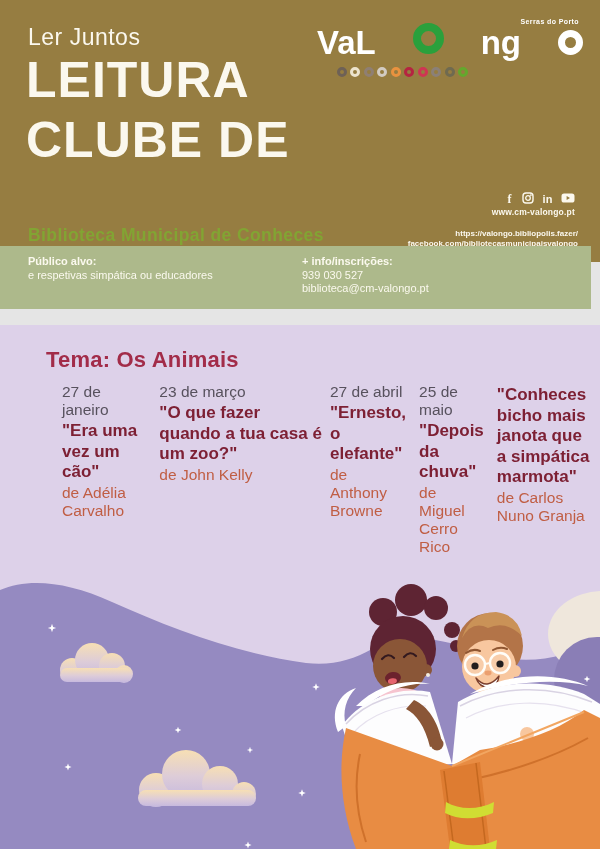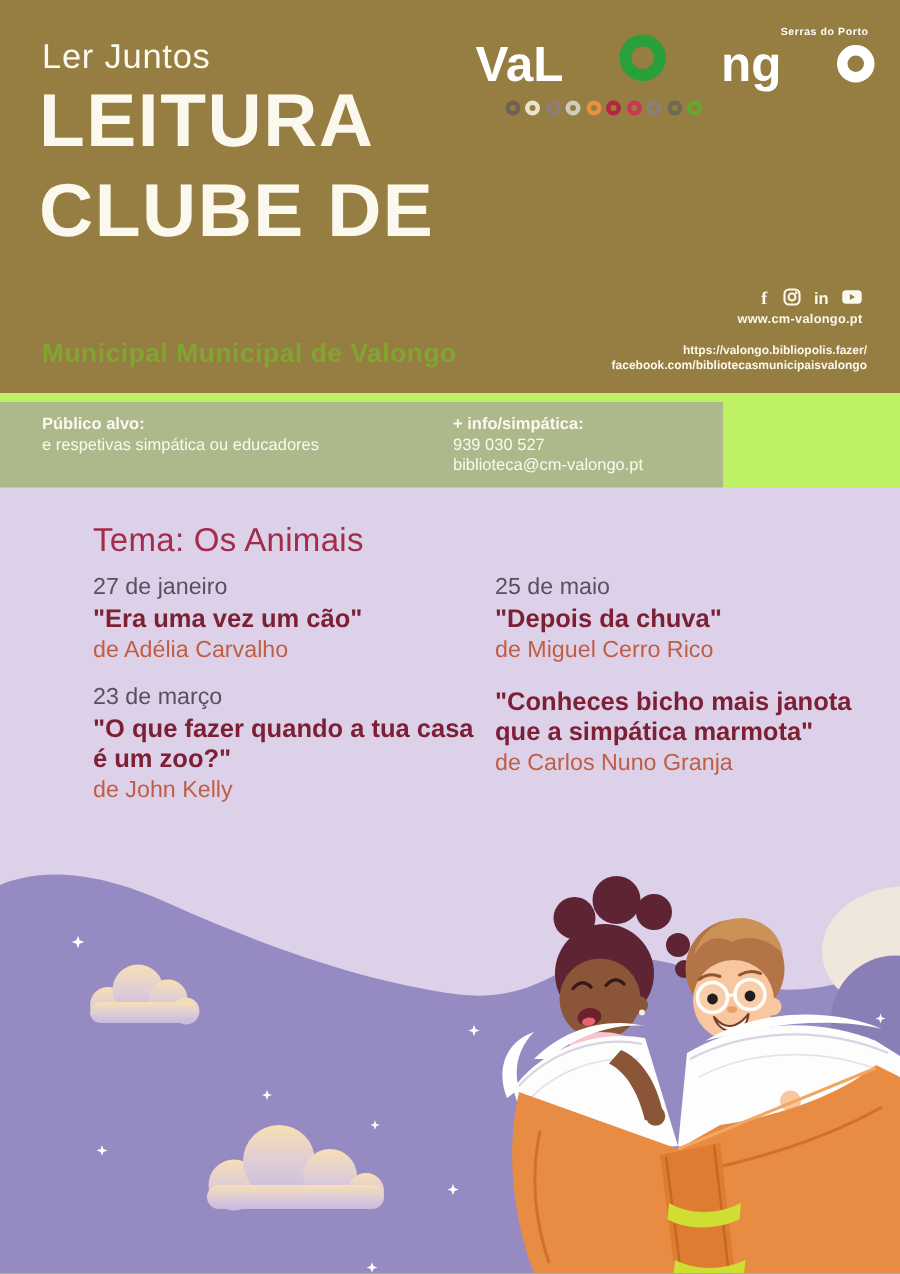--- a/index.html
+++ b/index.html
@@ -1,18 +1,18 @@
 <!DOCTYPE html>
 <html><head>
 <meta charset="utf-8">
 <style>
   html,body{margin:0;padding:0;background:#888;}
   .poster{
     position:relative;width:600px;height:849px;overflow:hidden;
-    font-family:"Liberation Sans",sans-serif;background:#bef264;margin:0 auto;
+    font-family:"Liberation Sans",sans-serif;background:#e5e5e5;margin:0 auto;
   }
   
   .top{position:absolute;left:0;top:0;width:600px;height:262px;background:#967d41;}
   .kicker{position:absolute;left:28px;top:24px;font-size:23px;color:#fbf8ee;letter-spacing:.5px;}
   .title{position:absolute;left:26px;top:50px;font-size:50px;line-height:60px;font-weight:700;color:#fbf8ee;letter-spacing:1px;}
   .org{position:absolute;left:28px;top:225px;font-size:17.5px;font-weight:700;color:#82a433;letter-spacing:.4px;}
   
   .logo{position:absolute;right:17px;top:18px;color:#fff;}
   .logo-tagline{display:block;text-align:right;font-size:7px;font-weight:700;letter-spacing:.4px;padding-right:4px;margin-bottom:1px;}
   .logo-name{display:flex;align-items:flex-start;font-size:33px;font-weight:700;line-height:34px;gap:36px;}
@@ -21,29 +21,29 @@
   .ring-white{width:11px;height:11px;border:7px solid #ffffff;margin:4px 0 0 1px;}
   .logo-dots{display:flex;gap:3.5px;margin:7px 0 0 20px;}
   .dot{width:4px;height:4px;border:3px solid #888;border-radius:50%;}
   
   .social{position:absolute;right:25px;top:192px;display:flex;flex-direction:column;align-items:flex-end;gap:3px;color:#fbf8ee;}
   .social-icons{display:flex;gap:7px;align-items:center;}
   .social-icons svg{display:block;}
   .website{font-size:8.5px;font-weight:700;letter-spacing:.2px;}
   .links{position:absolute;right:22px;top:229px;text-align:right;font-size:8px;line-height:9.5px;font-weight:600;color:#fbf8ee;}
   
-  .band{position:absolute;left:0;top:268px;width:482px;height:63px;background:#adb98b;color:#fbf9ee;}
+  .band{position:absolute;left:0;top:246px;width:591px;height:63px;background:#adb98b;color:#fbf9ee;}
   .band-block{position:absolute;top:9px;font-size:11px;line-height:13.5px;}
   .band-audience{left:28px;}
   .band-info{left:302px;}
   .band-label{font-weight:700;}
   
   .main{position:absolute;left:0;top:325px;width:600px;height:524px;background:#ddd1e9;}
-  .theme{position:absolute;left:62px;top:347px;font-size:22px;font-weight:400;color:#a22c49;letter-spacing:.2px;}
-  .events-col{position:absolute;top:383px;width:262px;display:flex;flex-direction:column;gap:13px;}
+  .theme{position:absolute;left:46px;top:347px;font-size:22px;font-weight:700;color:#a22c49;letter-spacing:.2px;}
+  .events-col{position:absolute;top:383px;width:262px;display:flex;flex-direction:row;gap:13px;}
   .col-left{left:62px;}
   .col-right{left:330px;}
   .event-date{font-size:15.5px;color:#57515d;}
   .event-title{font-size:17px;font-weight:700;color:#7d2034;line-height:20.5px;margin:2px 0 1px 0;}
   .event-author{font-size:15.5px;font-weight:500;color:#c05e44;}
   
   .illustration{position:absolute;left:0;top:554px;width:600px;height:295px;}
 </style>
 </head>
 <body>
@@ -98,30 +98,30 @@
           </svg>
       </div>
       <div class="website">www.cm-valongo.pt</div>
     </div>
 
     <div class="links">
       <div>https://valongo.bibliopolis.fazer/</div>
       <div>facebook.com/bibliotecasmunicipaisvalongo</div>
     </div>
 
-    <div class="org">Municipal Municipal de Valongo</div>
+    <div class="org">Biblioteca Municipal de Conheces</div>
   </div>
 
   <div class="band">
     <div class="band-block band-audience">
       <div class="band-label">Público alvo:</div>
       <div>e respetivas simpática ou educadores</div>
     </div>
     <div class="band-block band-info">
-      <div class="band-label">+ info/simpática:</div>
+      <div class="band-label">+ info/inscrições:</div>
       <div>939 030 527</div>
       <div>biblioteca@cm-valongo.pt</div>
     </div>
   </div>
 
   <div class="main"></div>
   <div class="theme">Tema: Os Animais</div>
   <div class="events-col col-left" id="col1">
     <div class="event">
       <div class="event-date">27 de janeiro</div>
@@ -130,20 +130,25 @@
     </div>
 
 
     <div class="event">
       <div class="event-date">23 de março</div>
       <div class="event-title">"O que fazer quando a tua casa é um zoo?"</div>
       <div class="event-author">de John Kelly</div>
     </div>
   </div>
   <div class="events-col col-right" id="col2">
+    <div class="event">
+      <div class="event-date">27 de abril</div>
+      <div class="event-title">"Ernesto, o elefante"</div>
+      <div class="event-author">de Anthony Browne</div>
+    </div>
 
     <div class="event">
       <div class="event-date">25 de maio</div>
       <div class="event-title">"Depois da chuva"</div>
       <div class="event-author">de Miguel Cerro Rico</div>
     </div>
 
     <div class="event">
       <div class="event-title">"Conheces bicho mais janota que a simpática marmota"</div>
       <div class="event-author">de Carlos Nuno Granja</div>

